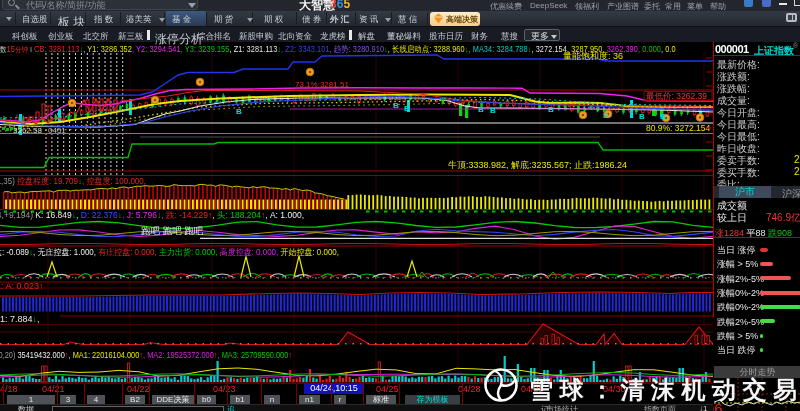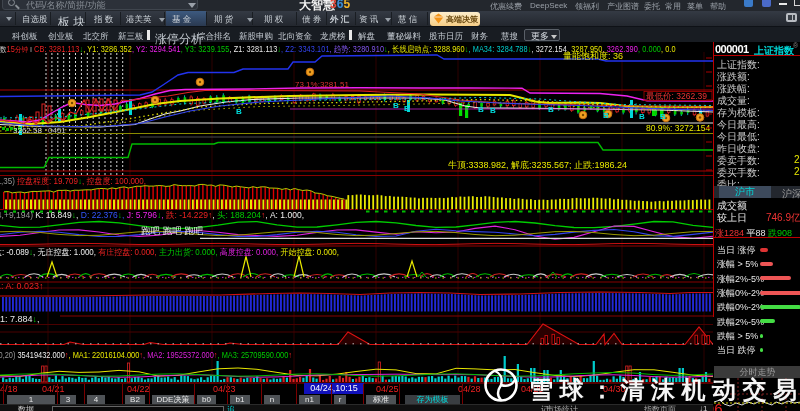--- a/index.html
+++ b/index.html
@@ -1280,25 +1280,25 @@
     <div style="position:absolute;left:541px;top:-1px;color:#aaaaaa;font-size:8px;font-weight:normal;letter-spacing:0;white-space:nowrap">记</div>
     <div style="position:absolute;left:546px;top:-1px;color:#aaaaaa;font-size:8px;font-weight:normal;letter-spacing:0;white-space:nowrap">市场统计</div>
     <div style="position:absolute;left:644px;top:-1px;color:#aaaaaa;font-size:8px;font-weight:normal;letter-spacing:0;white-space:nowrap">指数页面</div>
     <div style="position:absolute;left:699px;top:-1px;color:#cccccc;font-size:8px;font-weight:normal;letter-spacing:0;white-space:nowrap">↓1</div>
   </div>
 <div style="position:absolute;left:713px;top:42px;width:87px;height:275px;background:#000;border-left:1px solid #bb0000;box-sizing:border-box">
     <div style="position:absolute;left:1px;top:1px;color:#ffffff;font-size:11px;font-weight:bold;white-space:nowrap"><span style="letter-spacing:-0.5px">000001</span></div>
     <div style="position:absolute;left:40px;top:2px;color:#00d8d8;font-size:10px;font-weight:bold;white-space:nowrap">上证指数</div>
     <div style="position:absolute;left:79px;top:0px;color:#888;font-size:7px;font-weight:normal;white-space:nowrap">®</div>
     <div style="position:absolute;left:0;top:13px;width:87px;height:1px;background:#bb0000"></div>
-    <div style="position:absolute;left:3px;top:16px;color:#cccccc;font-size:10px;font-weight:normal;white-space:nowrap">上证指数:</div>
+    <div style="position:absolute;left:3px;top:16px;color:#cccccc;font-size:10px;font-weight:normal;white-space:nowrap">最新价格:</div>
     <div style="position:absolute;left:3px;top:28px;color:#cccccc;font-size:10px;font-weight:normal;white-space:nowrap">涨跌额:</div>
     <div style="position:absolute;left:3px;top:40px;color:#cccccc;font-size:10px;font-weight:normal;white-space:nowrap">涨跌幅:</div>
     <div style="position:absolute;left:3px;top:52px;color:#cccccc;font-size:10px;font-weight:normal;white-space:nowrap">成交量:</div>
-    <div style="position:absolute;left:3px;top:64px;color:#cccccc;font-size:10px;font-weight:normal;white-space:nowrap">存为模板:</div>
+    <div style="position:absolute;left:3px;top:64px;color:#cccccc;font-size:10px;font-weight:normal;white-space:nowrap">今日开盘:</div>
     <div style="position:absolute;left:3px;top:76px;color:#cccccc;font-size:10px;font-weight:normal;white-space:nowrap">今日最高:</div>
     <div style="position:absolute;left:3px;top:88px;color:#cccccc;font-size:10px;font-weight:normal;white-space:nowrap">今日最低:</div>
     <div style="position:absolute;left:3px;top:100px;color:#cccccc;font-size:10px;font-weight:normal;white-space:nowrap">昨日收盘:</div>
     <div style="position:absolute;left:3px;top:112px;color:#cccccc;font-size:10px;font-weight:normal;white-space:nowrap">委卖手数:</div>
     <div style="position:absolute;left:3px;top:124px;color:#cccccc;font-size:10px;font-weight:normal;white-space:nowrap">委买手数:</div>
     <div style="position:absolute;left:3px;top:136px;color:#cccccc;font-size:10px;font-weight:normal;white-space:nowrap">委比:</div>
     <div style="position:absolute;left:80px;top:112px;color:#e8e800;font-size:10px;font-weight:normal;white-space:nowrap">2</div>
     <div style="position:absolute;left:80px;top:124px;color:#e8e800;font-size:10px;font-weight:normal;white-space:nowrap">2</div>
     <div style="position:absolute;left:0;top:144px;width:87px;height:12px;background:#23272e"></div>
     <div style="position:absolute;left:5px;top:144px;width:52px;height:12px;background:#3d4a5c;color:#00d8d8;font-size:10px;text-align:center;line-height:12px">沪市</div>

